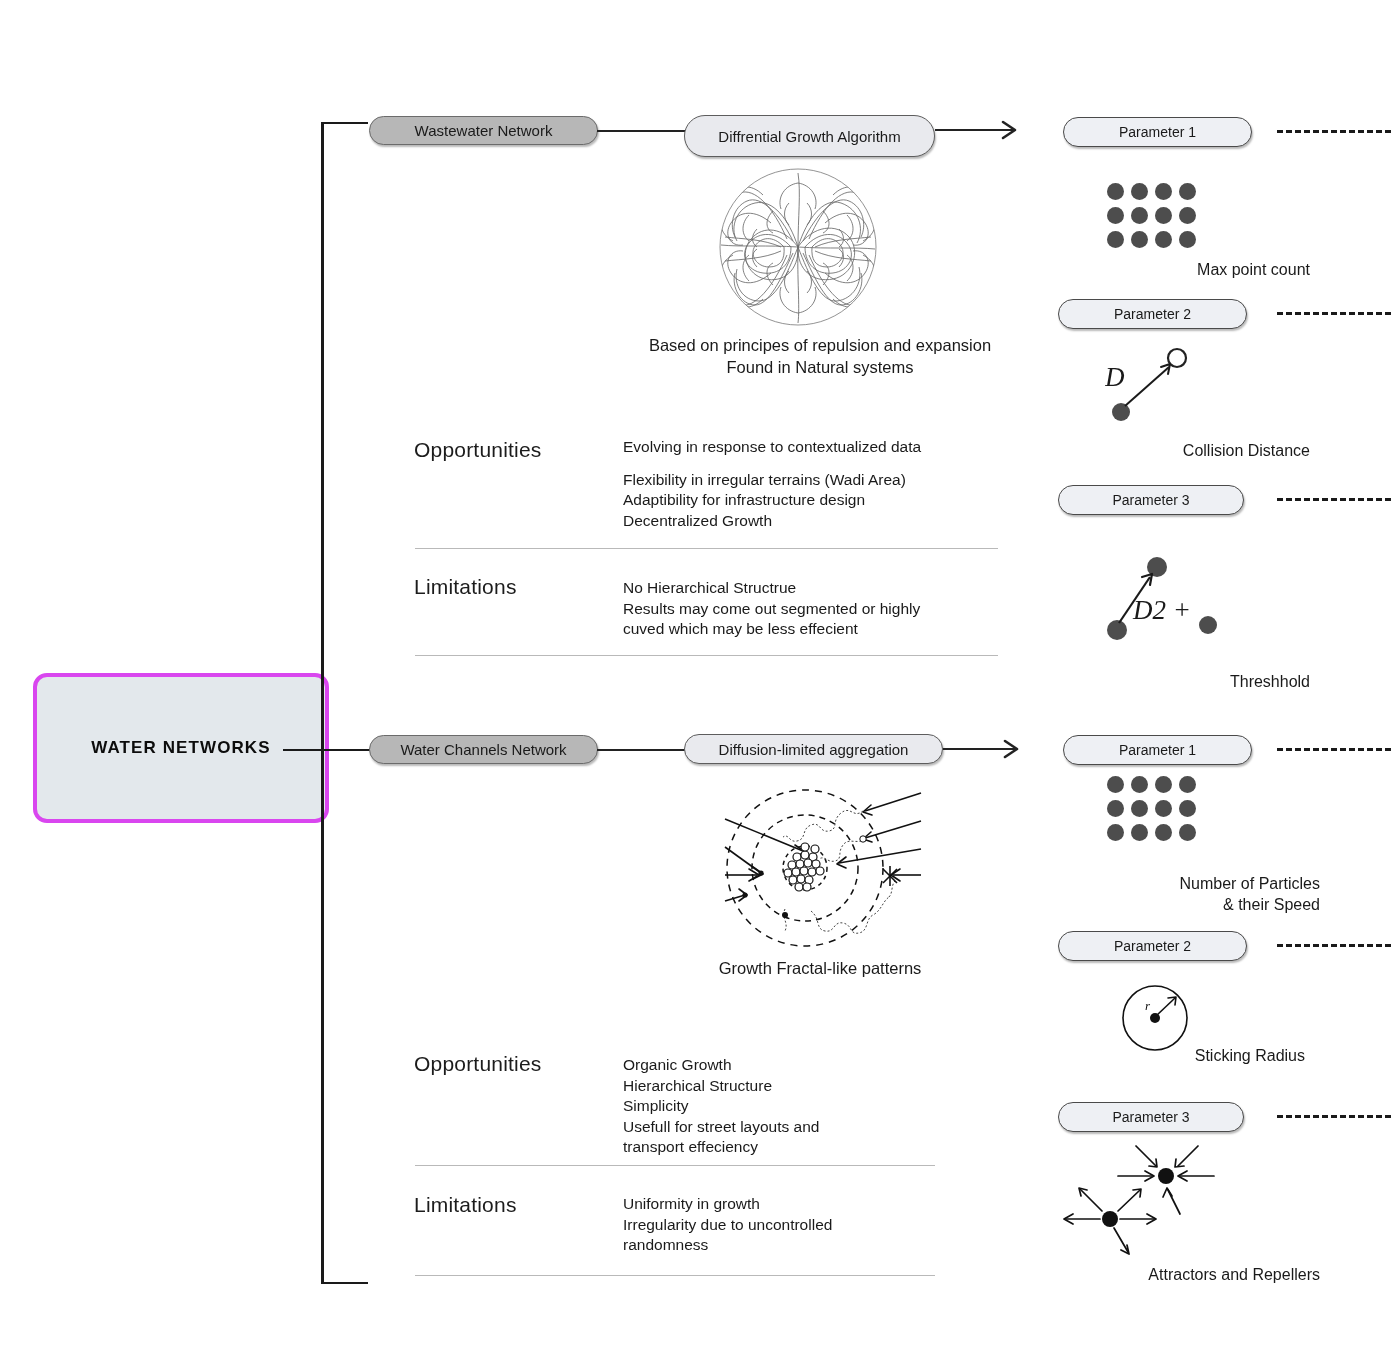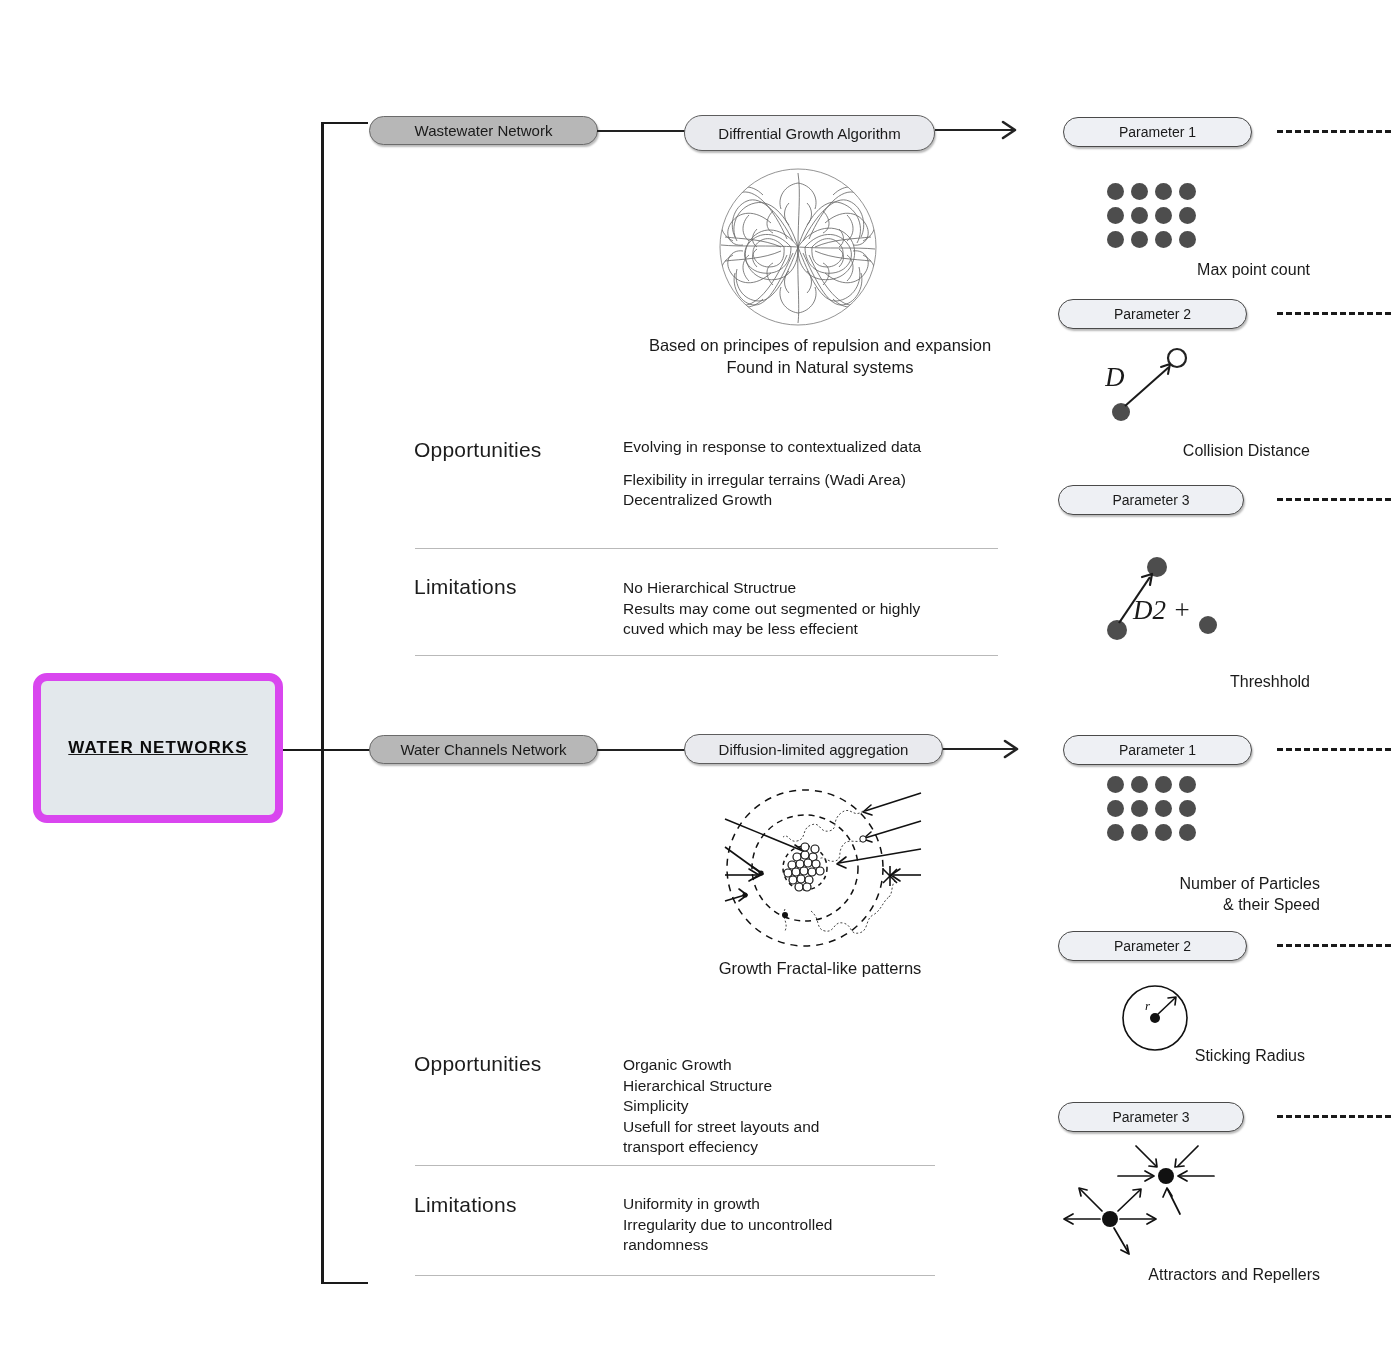--- a/index.html
+++ b/index.html
@@ -12,27 +12,26 @@
     position:relative;
     width:1391px;
     height:1355px;
     overflow:hidden;
     background:#ffffff;
   }
   .abs{position:absolute;}
 
   
   .root-box{
-    left:33px; top:673px; width:250px; height:150px;
+    left:33px; top:673px; width:296px; height:150px;
     background:#e3e8ec;
-    border:8px solid #d946ef;
+    border:4px solid #d946ef;
     border-radius:14px;
     display:flex; align-items:center; justify-content:center;
     box-sizing:border-box;
-    text-decoration:underline;
   }
   .root-box span{
     font-size:17px; font-weight:bold; letter-spacing:1.1px; color:#0c0c0c;
   }
 
   
   .bracket-v{ left:321px; top:122px; width:3px; height:1162px; background:#1a1a1a;}
   .bracket-h{ height:2px; background:#1a1a1a;}
   .bracket-top{ left:321px; top:122px; width:47px;}
   .bracket-mid{ left:283px; top:749px; width:87px;}
@@ -45,21 +44,21 @@
     border:1.6px solid #5d5d5d;
     display:flex; align-items:center; justify-content:center;
     font-size:15px; color:#1a1a1a;
     box-shadow:1px 2px 2px rgba(0,0,0,.28);
   }
   .pill-dark{ background:#b7b7b7; border-color:#6b6b6b;}
   .pill-light{ background:#e9eaee; border-color:#5d5d5d;}
   .pill-param{ background:#eef0f4; border-color:#4a4a4a; font-size:14px;}
 
   .net-1{ left:369px; top:116px; width:229px; height:29px;}
-  .alg-1{ left:684px; top:115px; width:251px; height:36px;}
+  .alg-1{ left:684px; top:115px; width:251px; height:42px;}
   .net-2{ left:369px; top:735px; width:229px; height:29px;}
   .alg-2{ left:684px; top:734px; width:259px; height:30px;}
 
   .p-1-1{ left:1063px; top:117px; width:189px; height:30px;}
   .p-1-2{ left:1058px; top:299px; width:189px; height:30px;}
   .p-1-3{ left:1058px; top:485px; width:186px; height:30px;}
   .p-2-1{ left:1063px; top:735px; width:189px; height:30px;}
   .p-2-2{ left:1058px; top:931px; width:189px; height:30px;}
   .p-2-3{ left:1058px; top:1102px; width:186px; height:30px;}
 
@@ -234,20 +233,21 @@
 
   <div class="abs algo-caption cap-1">
     <div>Based on principes of repulsion and expansion</div>
     <div>Found in Natural systems</div>
   </div>
 
   <div class="abs ol-label lbl-opp-1">Opportunities</div>
   <div class="abs ol-body txt-opp-1">
     <p>Evolving in response to contextualized data</p>
     <p class="gap">Flexibility in irregular terrains (Wadi Area)</p>
+    <p>Adaptibility for infrastructure design</p>
     <p>Decentralized Growth</p>
   </div>
   <div class="abs sep sep-1a"></div>
   <div class="abs ol-label lbl-lim-1">Limitations</div>
   <div class="abs ol-body txt-lim-1">
     <p>No Hierarchical Structrue</p>
     <p>Results may come out segmented or highly</p>
     <p>cuved which may be less effecient</p>
   </div>
   <div class="abs sep sep-1b"></div>

